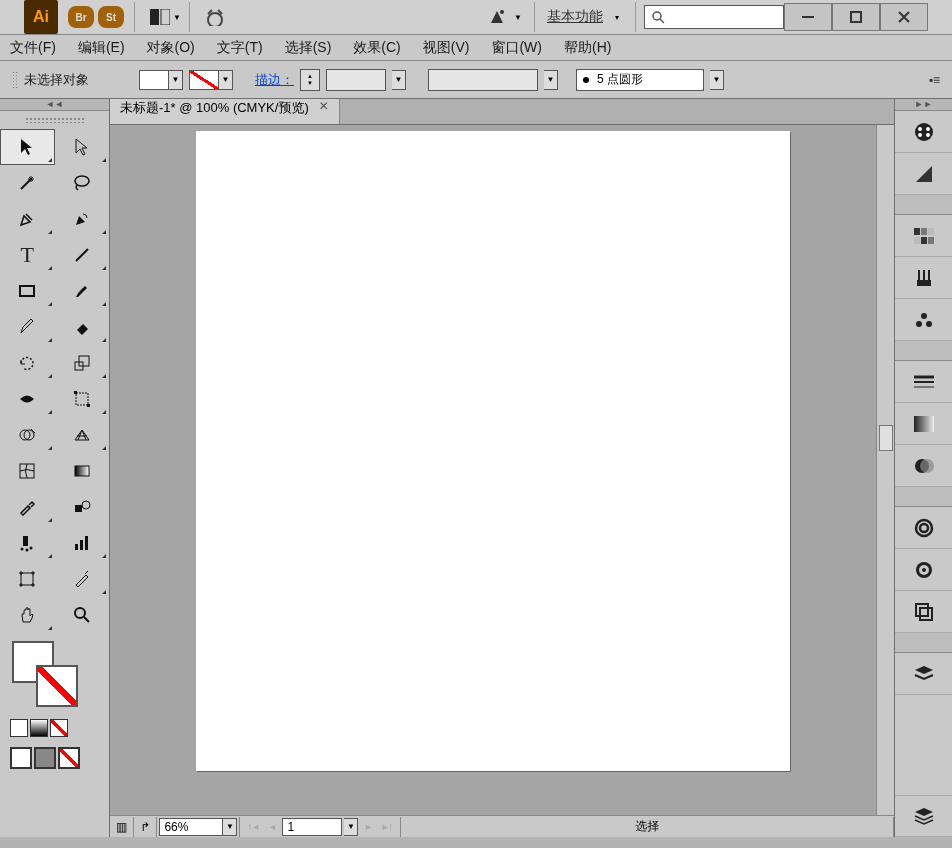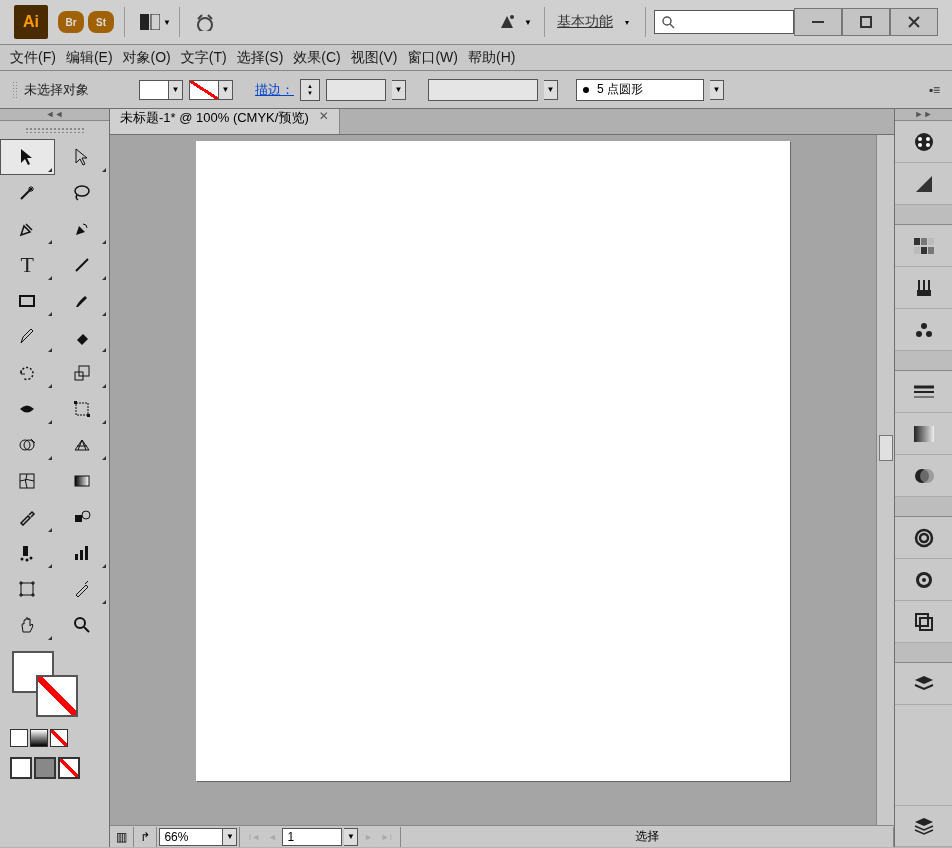--- a/index.html
+++ b/index.html
@@ -1,30 +1,30 @@
 <!DOCTYPE html>
 <html><head>
 <meta charset="utf-8">
 <style>
   * { box-sizing: border-box; margin: 0; padding: 0; font-family: "Microsoft YaHei", sans-serif; }
   body { width: 952px; height: 848px; background: #b3b3b3; overflow: hidden; font-size: 13px; color: #000; }
   
   
-  .top-bar { height: 45px; background: #d0d0d0; border-bottom: 1px solid #888; display: flex; align-items: center; padding: 0 14px; }
+  .top-bar { height: 35px; background: #d0d0d0; border-bottom: 1px solid #888; display: flex; align-items: center; padding: 0 24px; }
   .app-logo { width: 34px; height: 34px; background: #4a2b00; color: #ff9900; display: flex; align-items: center; justify-content: center; font-weight: bold; font-size: 16px; margin-right: 8px; border-radius: 2px; }
   .top-bar .sq { width: 26px; height: 22px; background: #a16207; color: #ddd; display: flex; align-items: center; justify-content: center; font-size: 10px; font-weight: bold; margin: 0 2px; border-radius: 8px; cursor: pointer; }
   .top-bar .vsep { width: 1px; height: 30px; background: #999; margin: 0 8px; }
   .top-bar .ico { width: 26px; height: 22px; margin: 0 4px; display: flex; align-items: center; justify-content: center; cursor: pointer; }
   .workspace-label { color: #333; font-size: 14px; margin: 0 4px; text-decoration: underline; }
   .search-box { width: 140px; height: 24px; background: #fff; border: 1px solid #585858; display: flex; align-items: center; padding: 0 6px; }
   .window-controls { margin-left: auto; display: flex; gap: 0; }
   .win-btn { width: 48px; height: 28px; border: 1px solid #777; background: #c4c4c4; display: flex; align-items: center; justify-content: center; cursor: pointer; font-size: 14px; font-weight: bold; color: #333; }
   
   
-  .menu-bar { height: 26px; background: #c9c9c9; border-bottom: 1px solid #888; display: flex; align-items: center; padding: 0 10px; gap: 10px; }
+  .menu-bar { height: 26px; background: #c9c9c9; border-bottom: 1px solid #888; display: flex; align-items: center; padding: 0 10px; gap: 22px; }
   .menu-item { cursor: pointer; color: #1a1a1a; font-size: 14px; }
   
   
   .control-bar { height: 38px; background: #c9c9c9; border-bottom: 1px solid #6f6f6f; display: flex; align-items: center; padding: 0 12px; gap: 6px; }
   .ctrl-label { color: #222; margin-right: 8px; }
   .swatch { width: 30px; height: 20px; background: #fff; border: 1px solid #555; cursor: pointer; display: inline-block; }
   .swatch.none { position: relative; }
   .swatch.none::after { content: ""; position: absolute; left: 0; top: 0; right: 0; bottom: 0; background: linear-gradient(to top right, transparent 45%, red 45%, red 55%, transparent 55%); }
   .dd-arrow { width: 14px; height: 20px; border: 1px solid #555; border-left: none; background: #ddd; display: flex; align-items: center; justify-content: center; font-size: 8px; cursor: pointer; }
   .stroke-link { color: #0044cc; text-decoration: underline; cursor: pointer; }

